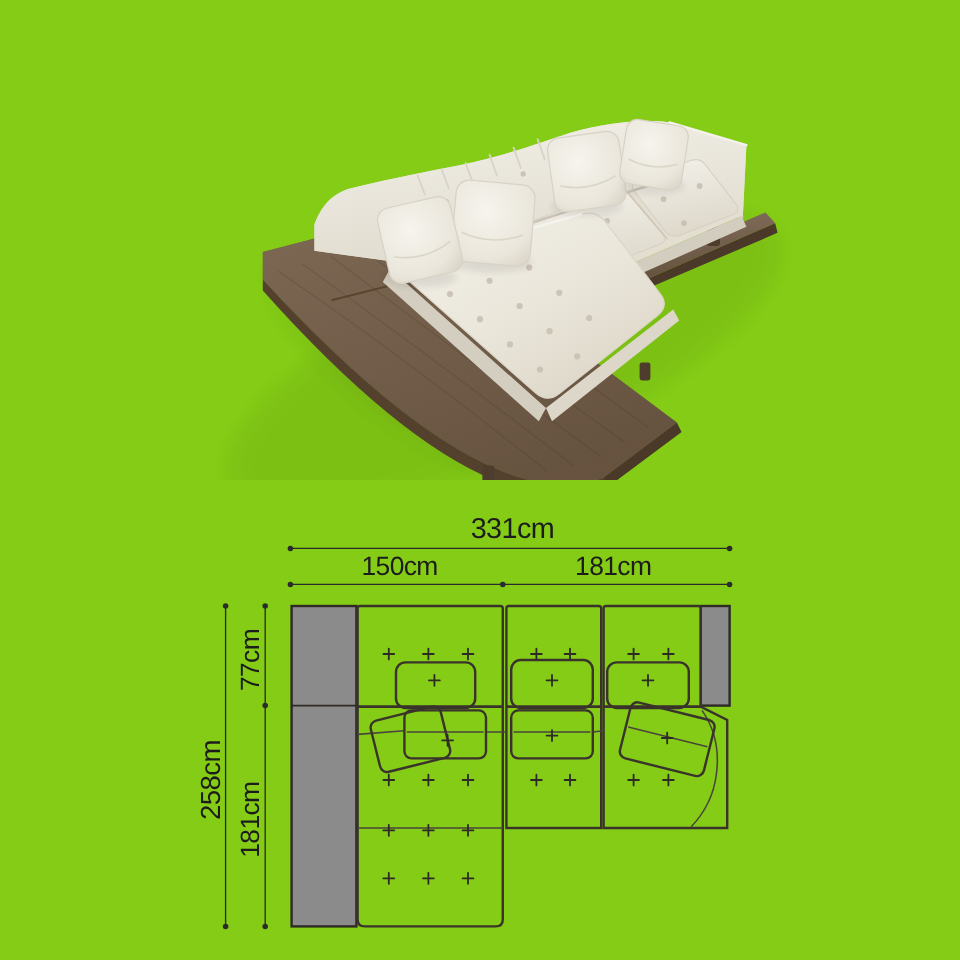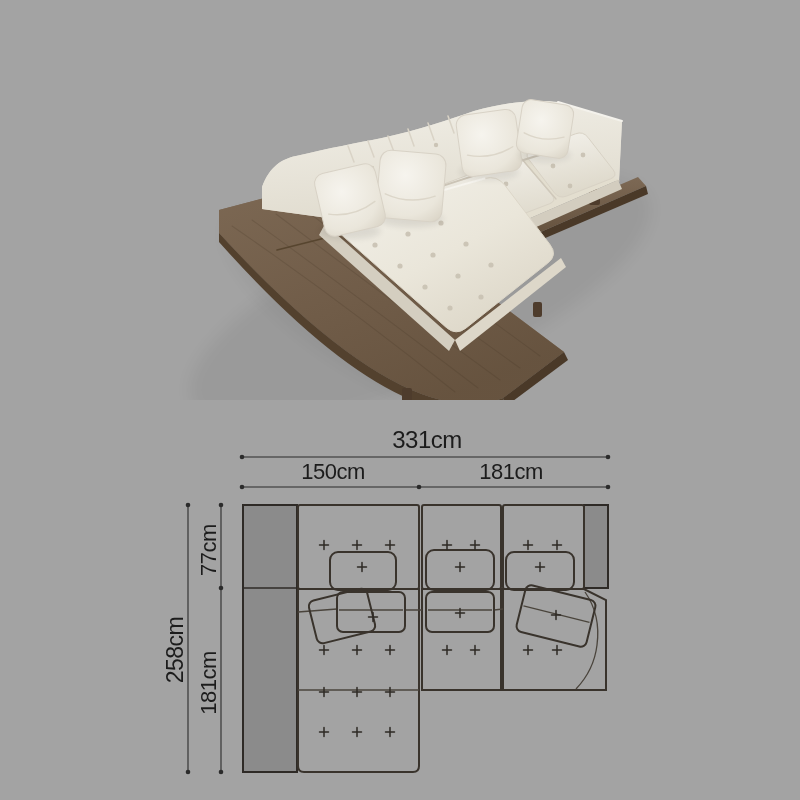--- a/index.html
+++ b/index.html
@@ -1,17 +1,17 @@
 <!DOCTYPE html>
 <html><head>
 <meta charset="utf-8">
 <style>
   html,body{margin:0;padding:0;background:#ffffff;width:800px;height:800px;overflow:hidden;
             font-family:"Liberation Sans", sans-serif;}
-  .page{position:relative;width:800px;height:800px;background:#a3a3a3;}
+  .page{position:relative;width:800px;height:800px;background:#84cc16;}
   .half{position:absolute;left:0;width:800px;height:400px;}
   #render-half{top:0;}
   #diagram-half{top:400px;}
   svg{display:block;}
   .dim-line{stroke:#2b2b2b;stroke-width:1.1;}
   .dim-dot{fill:#2b2b2b;}
   .dim-text{fill:#1c1c1c;font-family:"Liberation Sans", sans-serif;letter-spacing:-0.5px;}
   .plan-stroke{stroke:#39332c;stroke-width:2;fill:none;}
   .plan-thin{stroke:#4a443c;stroke-width:1.3;fill:none;}
   .tuft{stroke:#2e2a25;stroke-width:1.5;stroke-linecap:round;}

